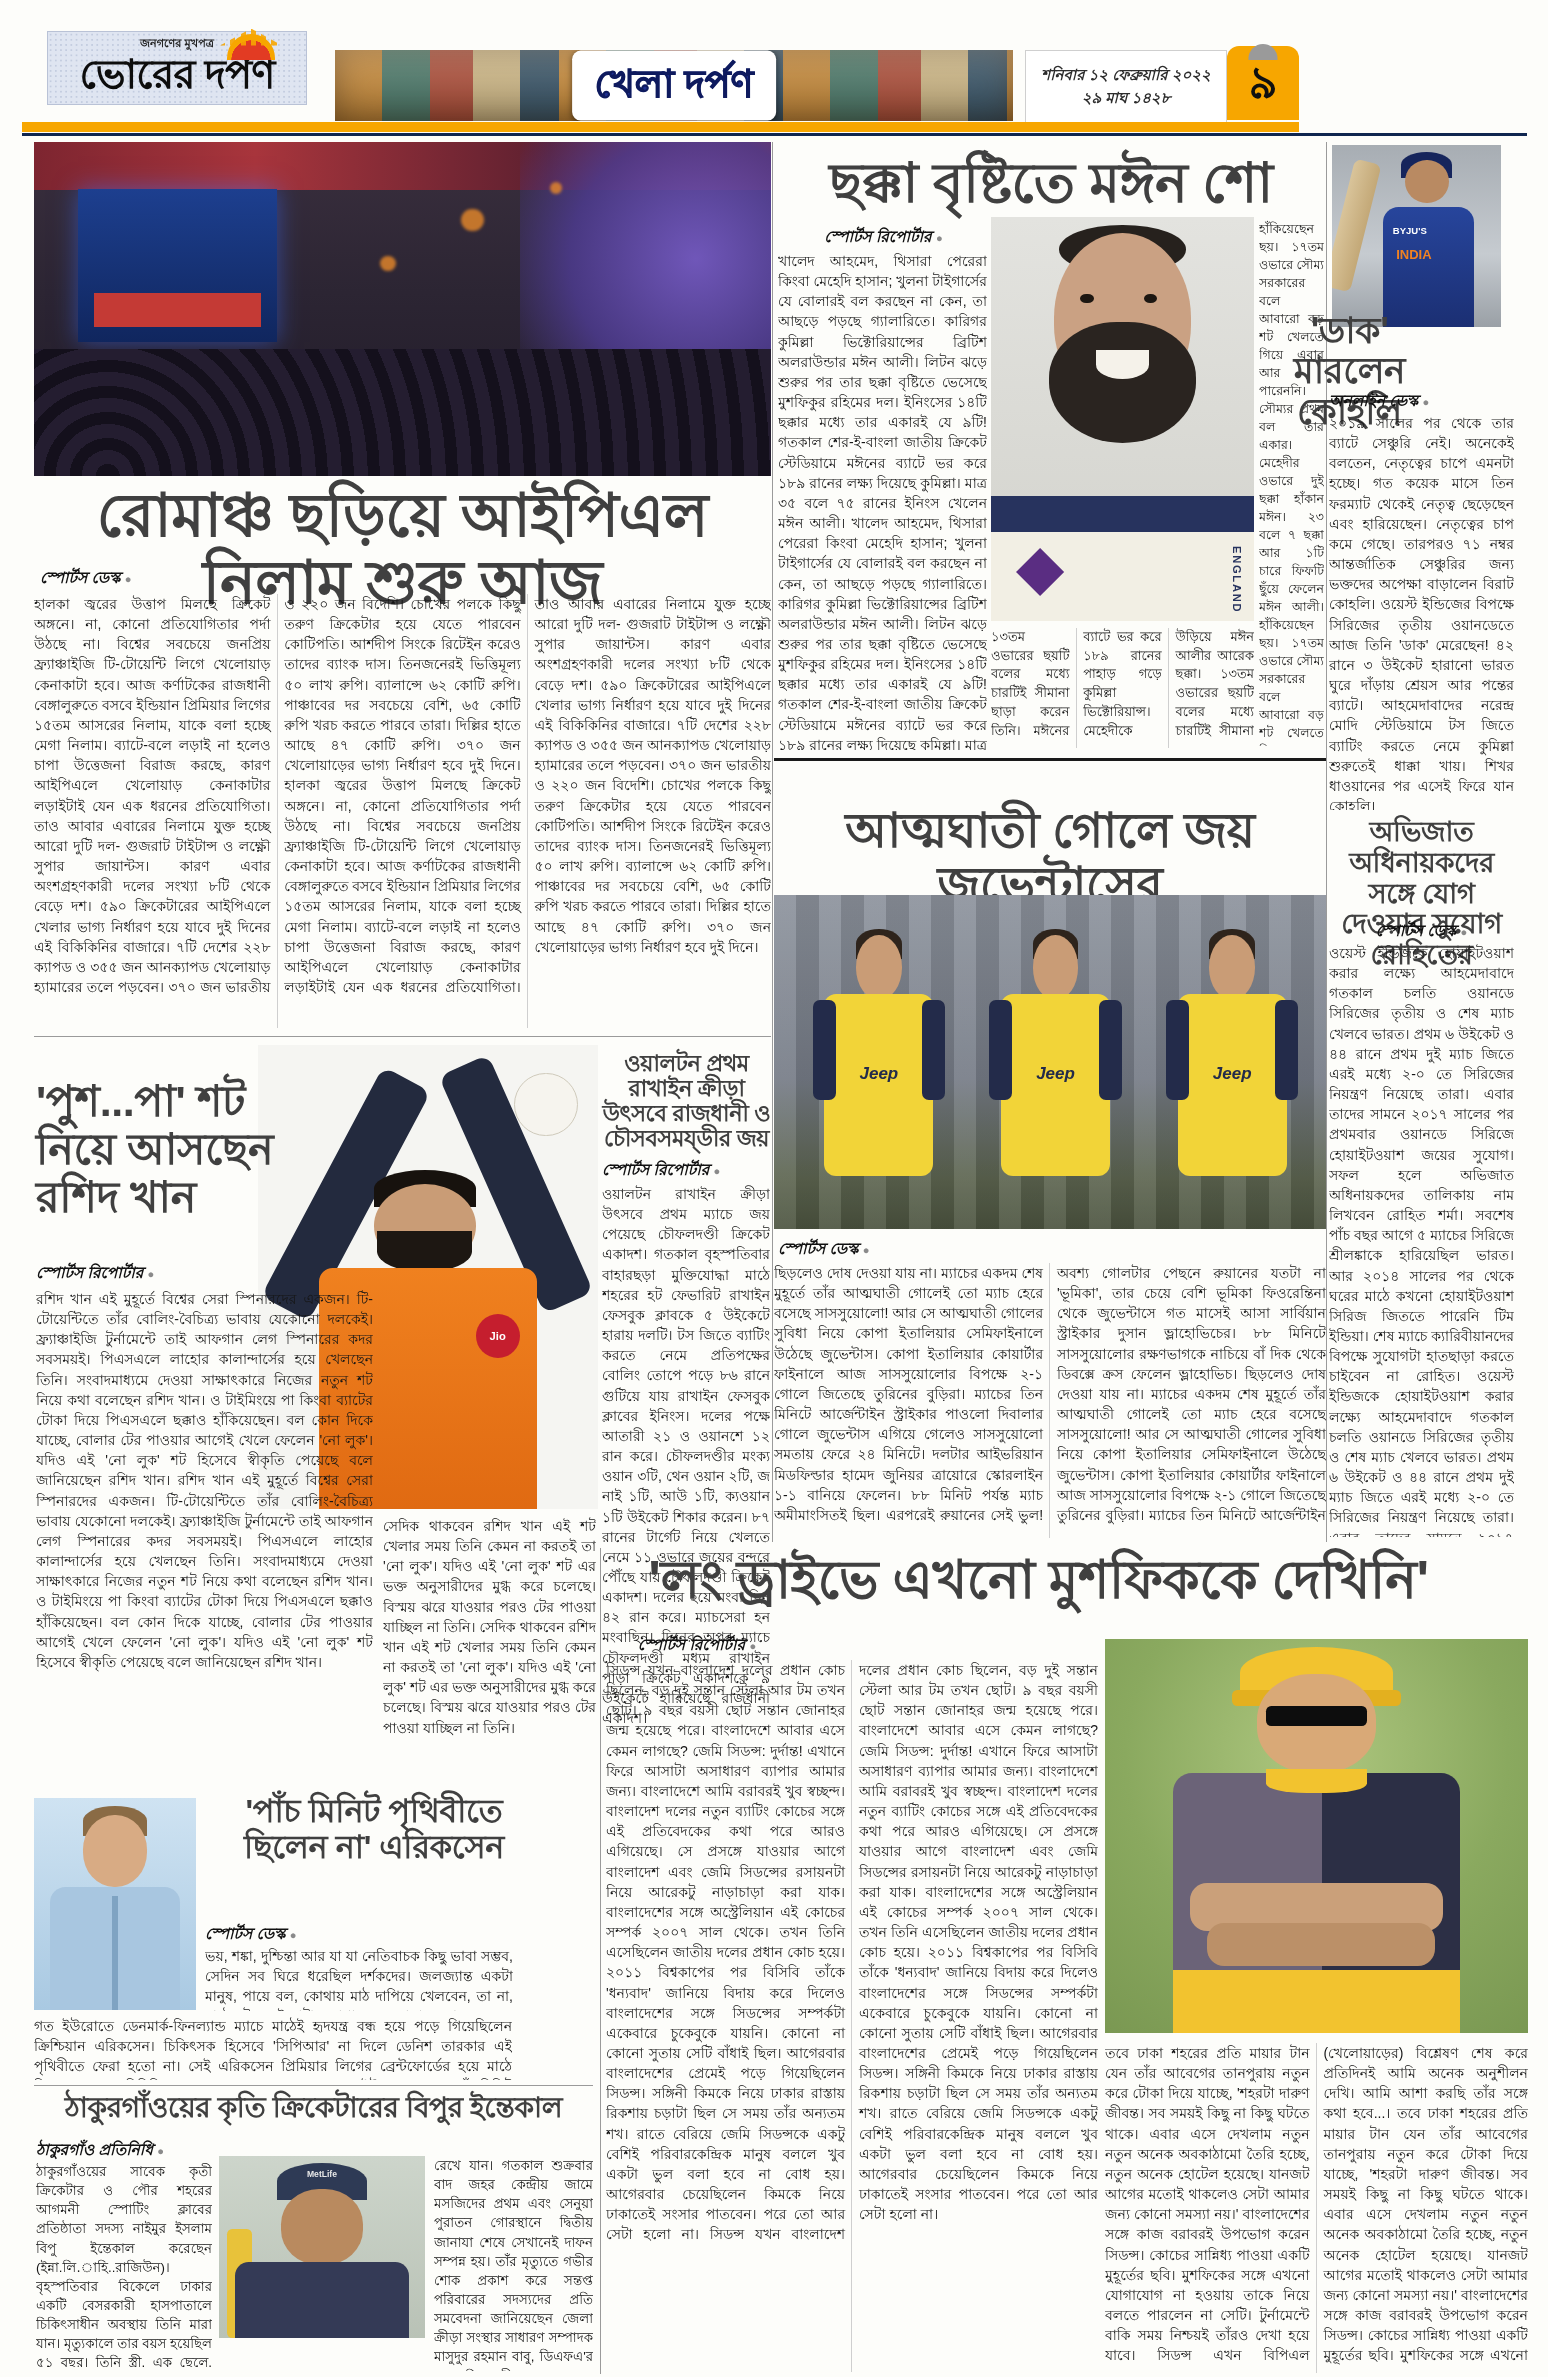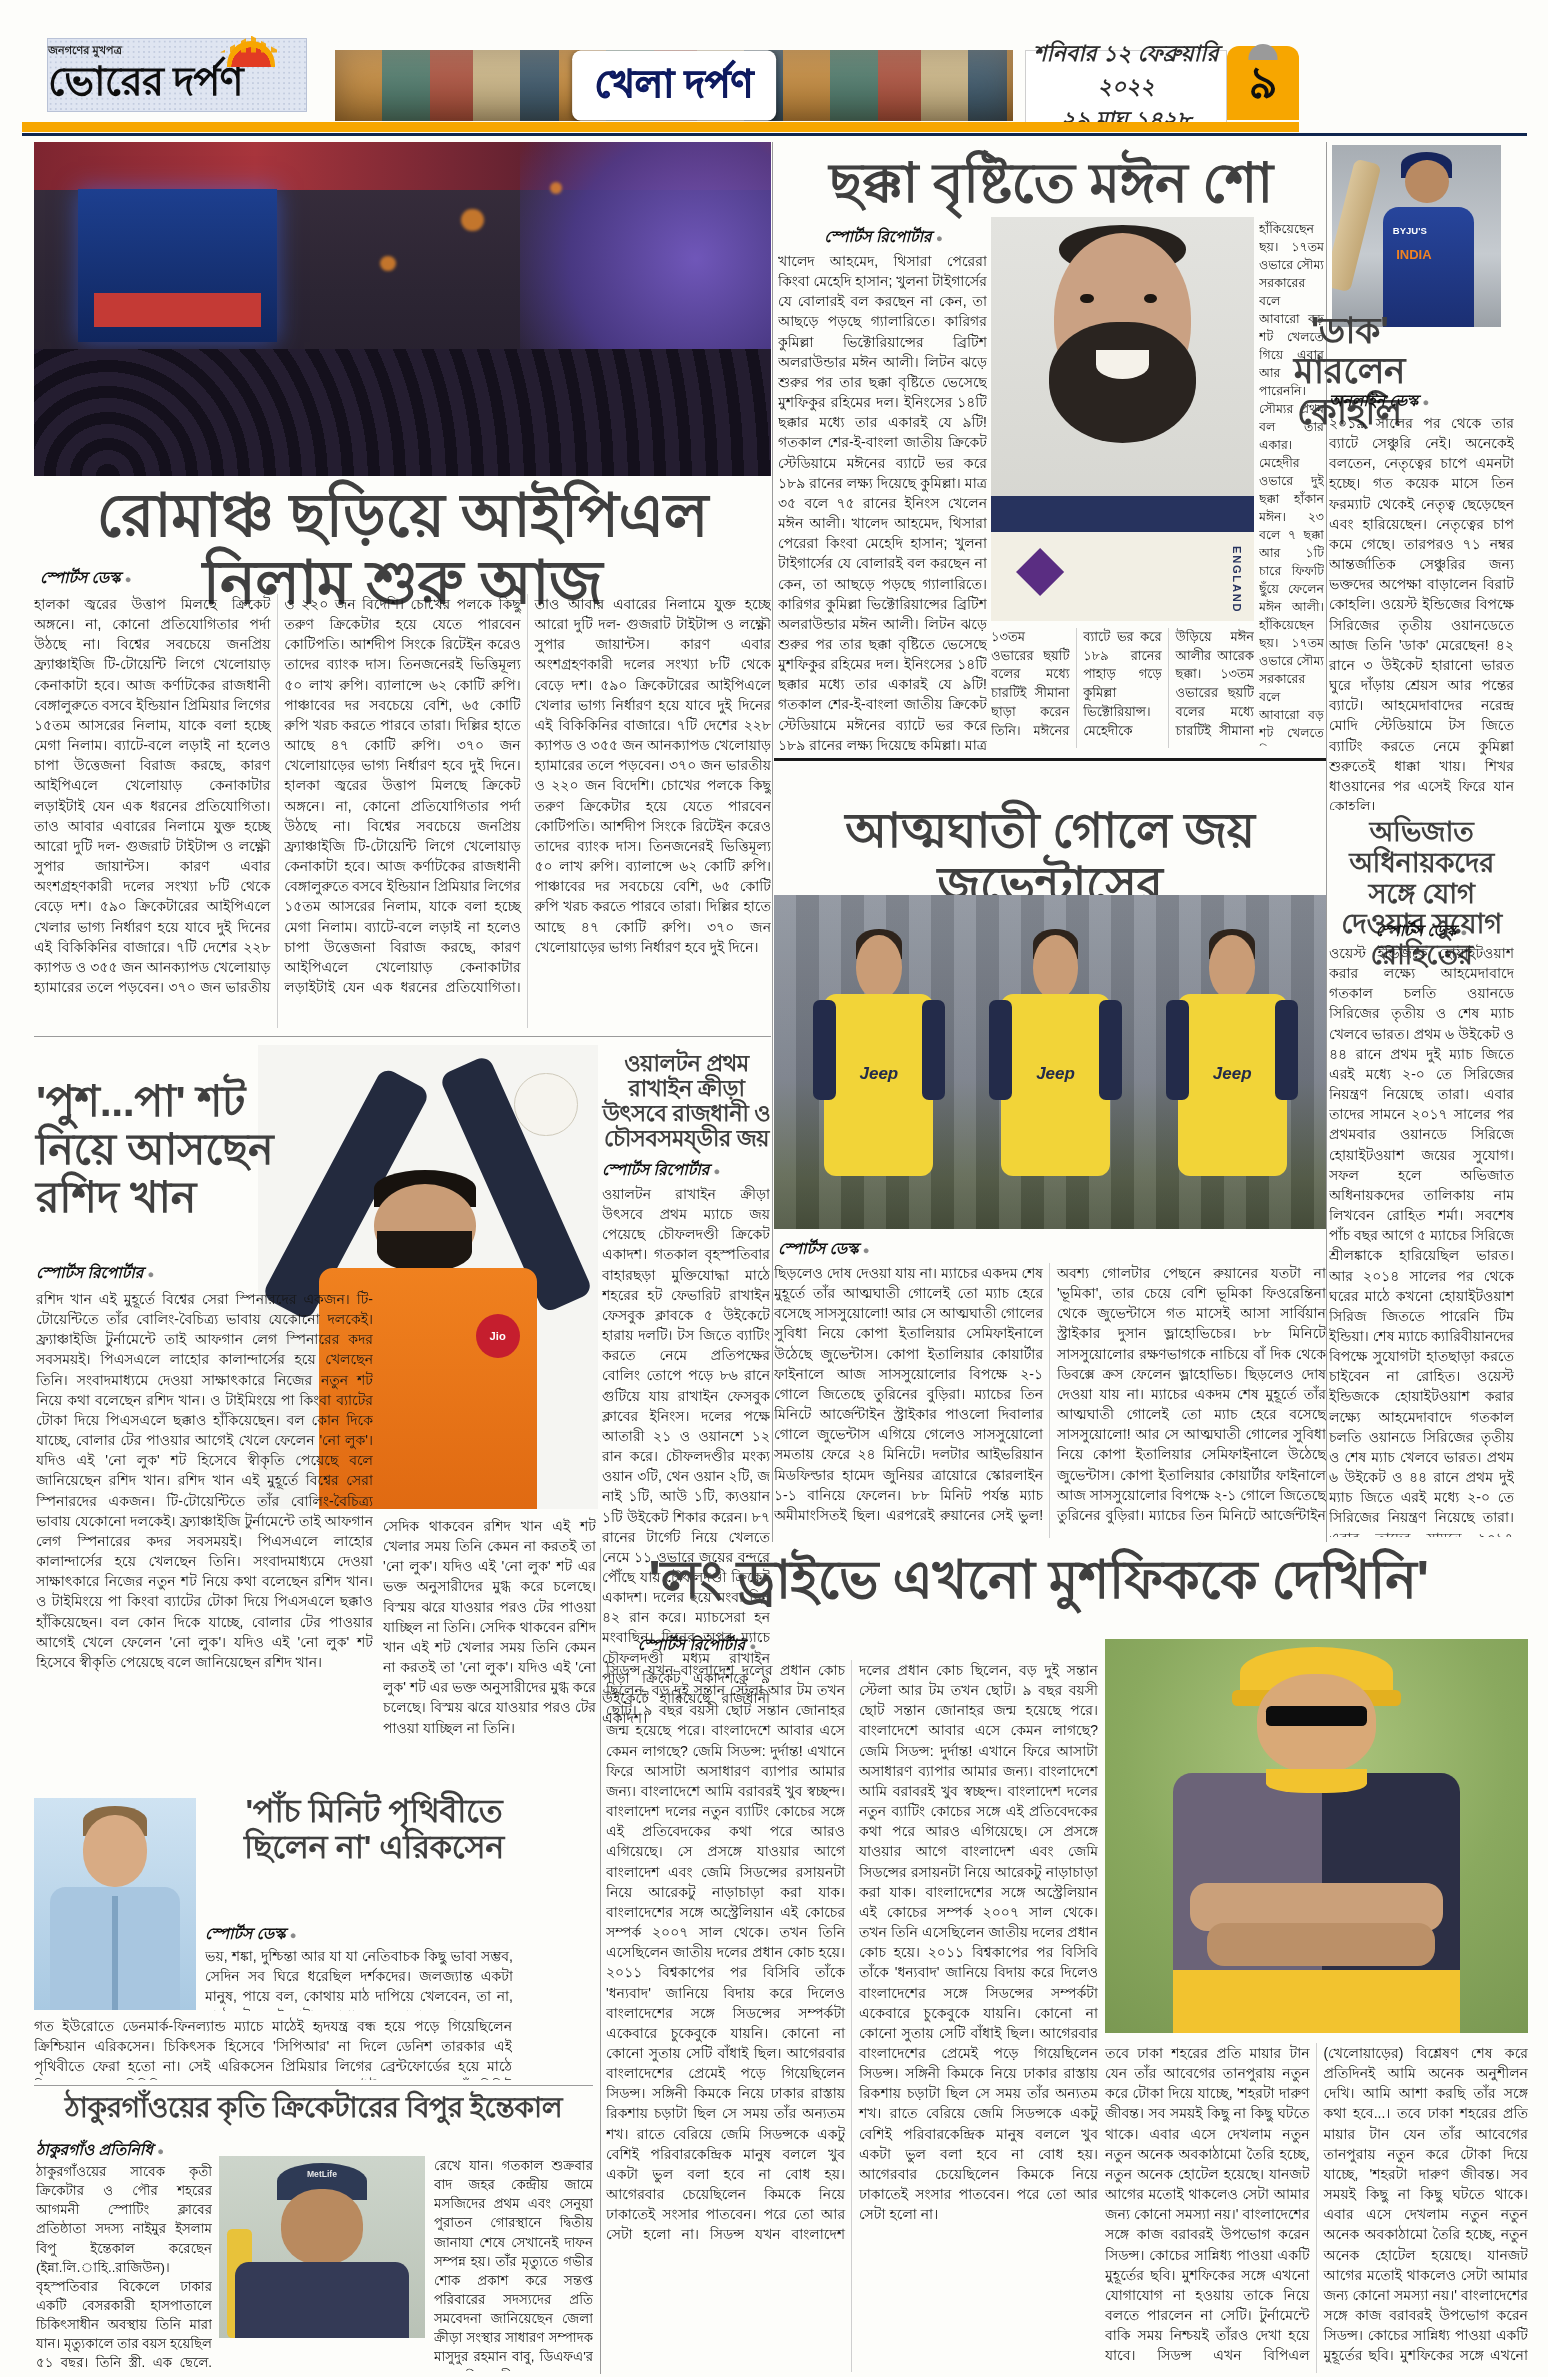--- a/index.html
+++ b/index.html
@@ -1,40 +1,40 @@
 <!DOCTYPE html>
 <html style="font-size:13.8px"><head>
 <meta charset="utf-8">
 <title>খেলা দর্পণ</title>
 <style>
   html,body{margin:0;padding:0;background:#e9e9e9;}
   .page{position:relative;width:1548px;height:2377px;background:#fdfdfa;margin:0 auto;
         font-family:"Liberation Sans",sans-serif;color:#111;overflow:hidden;}
   .abs{position:absolute;}
   
-  .logo-box{left:47px;top:38px;width:258px;height:72px;background:#dfe5f1;
+  .logo-box{left:47px;top:31px;width:258px;height:72px;background:#dfe5f1;
     background-image:radial-gradient(#c3ccdf 0.9px,transparent 0.9px);background-size:5.2px 5.2px;
-    border:0.9px solid #b9c2d6;}
+    border:0.9px solid #b9c2d6;text-align:center;}
   .logo-tagline{font-size:11.2px;font-weight:700;color:#222;margin-top:3.4px;}
   .logo-name{font-size:40px;font-weight:800;color:#0d0d0d;line-height:1.0;letter-spacing:-0.9px;}
   .sun{left:179px;top:1.7px;width:48px;height:26px;border-radius:48px 48px 0 0;
        background:radial-gradient(circle at 50% 100%,#e23b23 0 55%,#f7a600 56% 100%);}
   .sun:before{content:"";position:absolute;left:-6.9px;top:-5.2px;width:62px;height:17px;
        background:repeating-linear-gradient(90deg,#f7a600 0 5.2px,transparent 5.2px 10.3px);
        clip-path:polygon(0 100%,50% 0,100% 100%);opacity:.9;}
   .banner{left:335px;top:50px;width:678px;height:71px;overflow:hidden;
     background:repeating-linear-gradient(90deg,#cf8f3a 0 47px,#4d7d6d 47px 95px,#b5503a 95px 138px,#d8c08b 138px 185px,#39576b 185px 224px);
     box-shadow:inset 0 0 34px rgba(60,40,20,.55);}
   .banner-glass{position:absolute;inset:0;background:linear-gradient(180deg,rgba(255,255,255,.18),rgba(0,0,0,.22));}
   .banner-panel{position:absolute;left:50%;top:50%;transform:translate(-50%,-50%);
     background:#fff;border-radius:8.6px;padding:3.4px 22.4px;box-shadow:0 1.7px 6.9px rgba(0,0,0,.5);}
   .banner-title{font-size:38px;font-weight:800;color:#1d2e8f;-webkit-text-stroke:0.9px #0e1a5e;white-space:nowrap;}
   .date-box{left:1025px;top:50px;width:200px;height:71px;background:#fff;border:0.9px solid #cfcfcf;
     display:flex;flex-direction:column;justify-content:center;text-align:center;}
-  .date-line{font-size:22px;font-weight:700;font-style:italic;color:#2c2c2c;line-height:1.5;}
+  .date-line{font-size:15px;font-weight:700;font-style:italic;color:#2c2c2c;line-height:1.5;}
   .page-tab{left:1227px;top:46px;width:72px;height:74px;background:#f7a600;border-radius:12px 12px 0 0;text-align:center;}
   .tab-notch{position:absolute;left:50%;top:-1.7px;transform:translateX(-50%);width:29px;height:15.5px;
     border-radius:14.6px 14.6px 0 0;background:#9a9a9a;}
   .page-num{font-size:45px;font-weight:800;color:#101010;line-height:74px;}
   .orange-bar{left:21.5px;top:122px;width:1277px;height:9.5px;background:#f7a600;}
   .navy-line{left:21.5px;top:133px;width:1505px;height:2.6px;background:#10264f;}
   
   .vr{width:0.9px;background:#9a9a9a;}
   .hr{height:0.9px;background:#9a9a9a;}
   .hr-thick{height:2.6px;background:#1a1a1a;}

